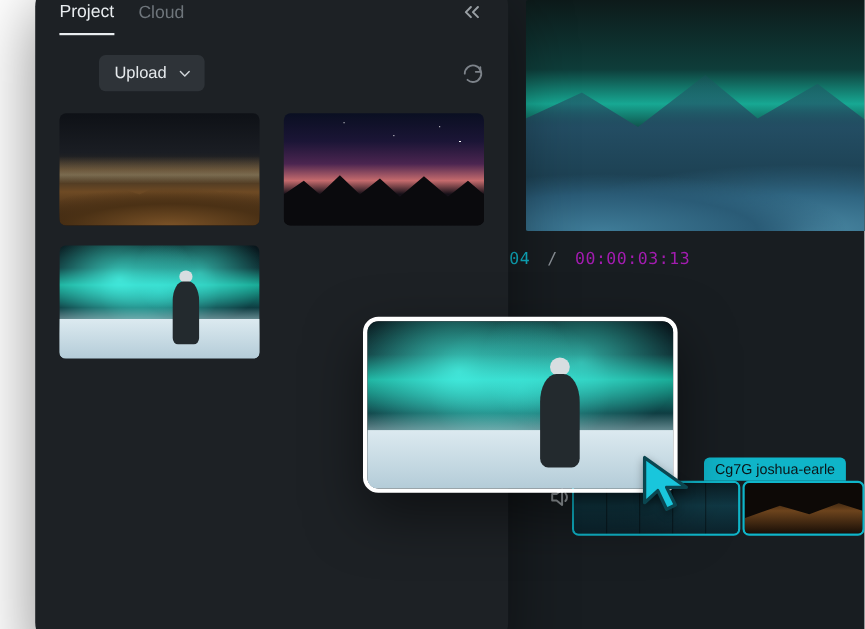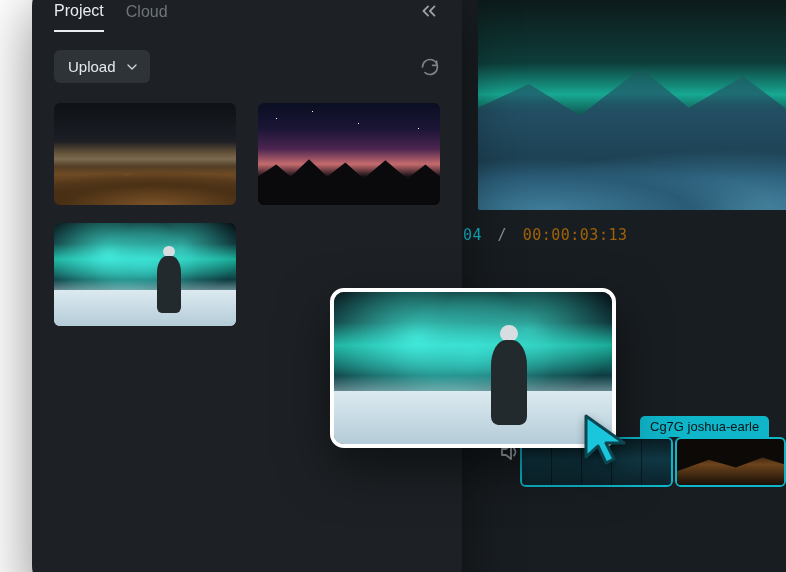--- a/index.html
+++ b/index.html
@@ -14,21 +14,21 @@
   .preview-video .mtn { position:absolute; left:0; right:0; bottom:0; height:75%; background:
       radial-gradient(120% 60% at 20% 100%, #3f7c98 0%, #2a5b76 35%, transparent 55%),
       radial-gradient(130% 70% at 75% 100%, #4a88a3 0%, #2f6581 30%, transparent 55%),
       linear-gradient(180deg, transparent 0%, #234d63 40%, #173543 100%);
       clip-path: polygon(0 35%, 15% 20%, 30% 40%, 48% 10%, 62% 35%, 78% 15%, 92% 38%, 100% 28%, 100% 100%, 0 100%);
   }
 
   .time-readout { position:absolute; left: 463px; top: 226px; font-size: 15px; font-family: ui-monospace, Menlo, monospace; letter-spacing: .5px; }
   .time-readout .cur { color:#0fb5c9; }
   .time-readout .sep { color:#8a9096; margin: 0 6px; }
-  .time-readout .tot { color:#a16207; }
+  .time-readout .tot { color:#a21caf; }
 
   .timeline { position:absolute; left:520px; top:437px; right:0; height:60px; display:flex; gap:2px; }
   .clip-a { position:relative; width:165px; height:50px; border:2px solid #0fb5c9; border-radius:6px; background:#0d1518; overflow:hidden; display:flex; }
   .clip-a .fr { flex:1; background:
       linear-gradient(180deg,#0b1d24 0%, #103844 45%, #0c232c 100%);
       border-right:1px solid rgba(0,0,0,.4);
   }
   .clip-a .fr:last-child{border-right:none;}
   .clip-b { position:relative; width:120px; height:50px; border:2px solid #0fb5c9; border-radius:6px; background:#0d0906; overflow:hidden; }
   .clip-b::before{content:""; position:absolute; inset:0; background:
@@ -42,21 +42,21 @@
 
   .speaker { position:absolute; left:498px; top:440px; width:24px; height:24px; color:#a9afb4; }
 
   
   .panel { position:absolute; left:32px; top:-20px; width:430px; height:612px; background:#1d2125; border-radius:26px; box-shadow: 0 24px 60px rgba(0,0,0,.45); padding: 8px 0 0 0; }
   .tabs { display:flex; align-items:center; gap:22px; padding: 0 22px; height:46px; }
   .tab { font-size:16px; color:#6e757b; padding: 12px 0 10px 0; cursor:pointer; }
   .tab.active { color:#e9edf0; border-bottom: 2px solid #e9edf0; }
   .tabs .collapse { margin-left:auto; color:#9aa0a5; width:22px; height:22px; cursor:pointer; }
 
-  .toolbar { display:flex; align-items:center; padding: 16px 22px 8px 22px; }
+  .toolbar { display:flex; align-items:center; padding: 16px 22px 8px 22px; margin-left: 36px; }
   .upload { display:flex; align-items:center; gap:8px; background:#2e3338; color:#e6eaed; font-size:15px; padding:8px 10px 8px 14px; border-radius:6px; cursor:pointer; }
   .upload svg{ color:#cfd4d8; }
   .refresh { margin-left:auto; color:#7d838a; width:20px; height:20px; cursor:pointer; }
 
   .grid { display:grid; grid-template-columns: 1fr 1fr; gap: 18px 22px; padding: 12px 22px; }
   .thumb { width:100%; aspect-ratio: 16/9; border-radius:6px; overflow:hidden; position:relative; cursor:pointer; }
 
   
   .t-desert { background: linear-gradient(180deg,#0e1116 0%, #1a1d23 35%, #3a3124 55%, #6e4a24 70%, #2a1a0c 100%); }
   .t-desert::after{content:"";position:absolute;inset:0;background:

